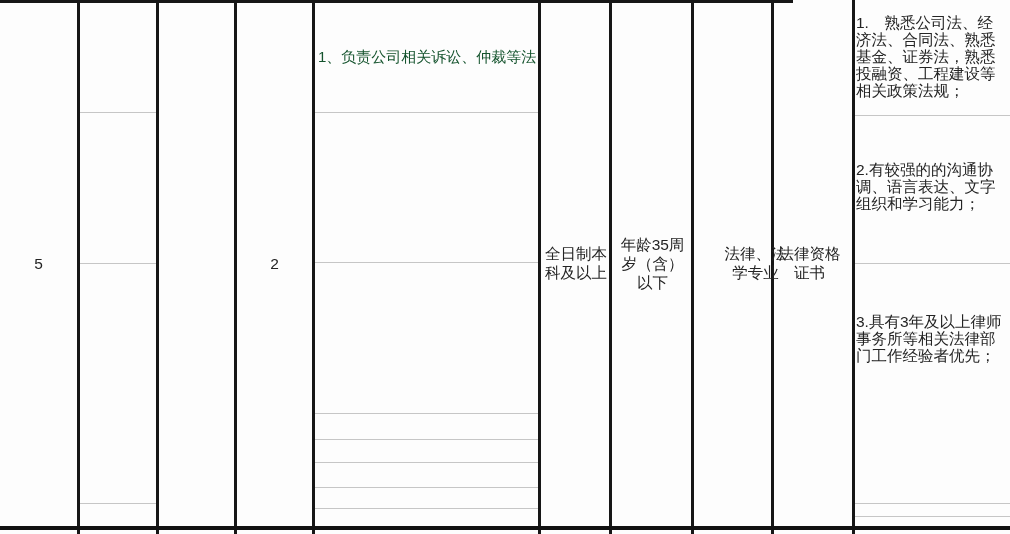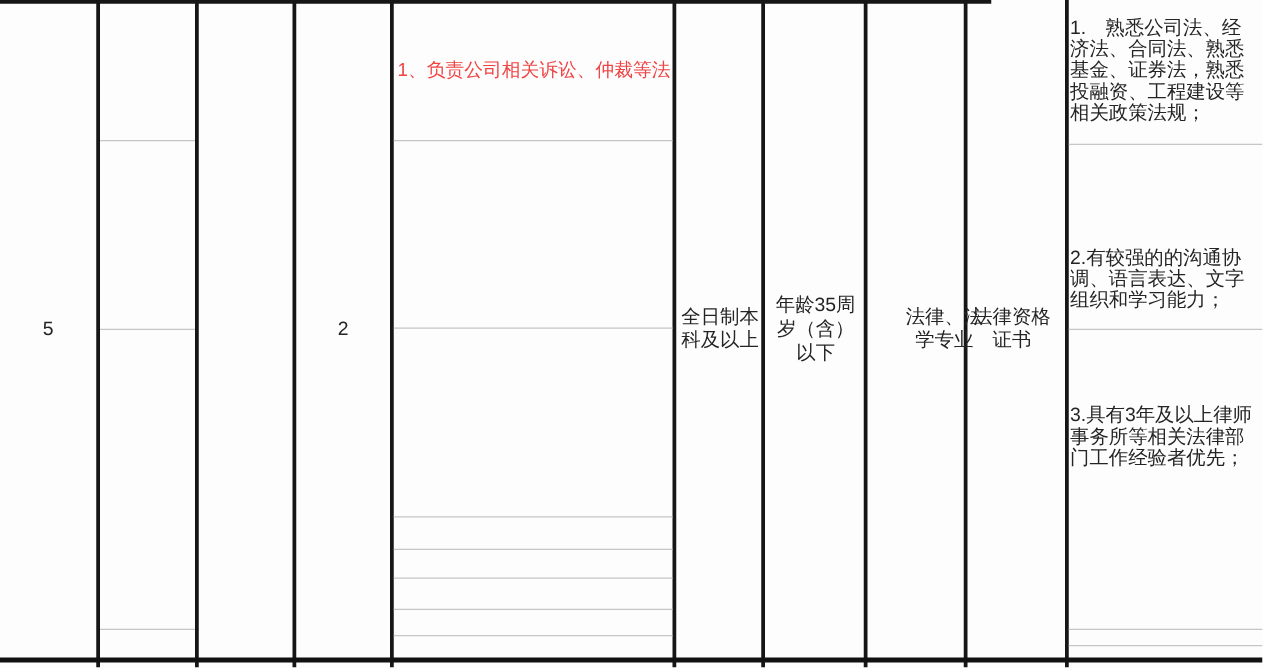--- a/index.html
+++ b/index.html
@@ -97,40 +97,40 @@
   .wrap-age {
     display: inline-block;
     width: 68px;
   }
   .duty-item {
     position: absolute;
     left: 318px;
     width: 219px;
     font-size: 15px;
     line-height: 19px;
-    color: #ef4444;
+    color: #14532d;
     white-space: nowrap;
     overflow: hidden;
   }
   .duty-1 { top: 47px; }
   .duty-2 { top: 178px; }
   .duty-3 { top: 332px; }
   .req-item {
     position: absolute;
     left: 856px;
     width: 151px;
     font-size: 15.5px;
     line-height: 17px;
     color: #242424;
     text-align: left;
     word-break: break-all;
   }
   .req-1 { top: 14px; }
-  .req-2 { top: 161px; margin-top: 37px; }
-  .req-3 { top: 324px; }
+  .req-2 { top: 161px; }
+  .req-3 { top: 313px; }
 </style>
 </head>
 <body>
 
 <div class="table-photo">
 
   <div class="top-border"></div>
   <div class="vline vl-1"></div>
   <div class="vline vl-2"></div>
   <div class="vline vl-3"></div>

